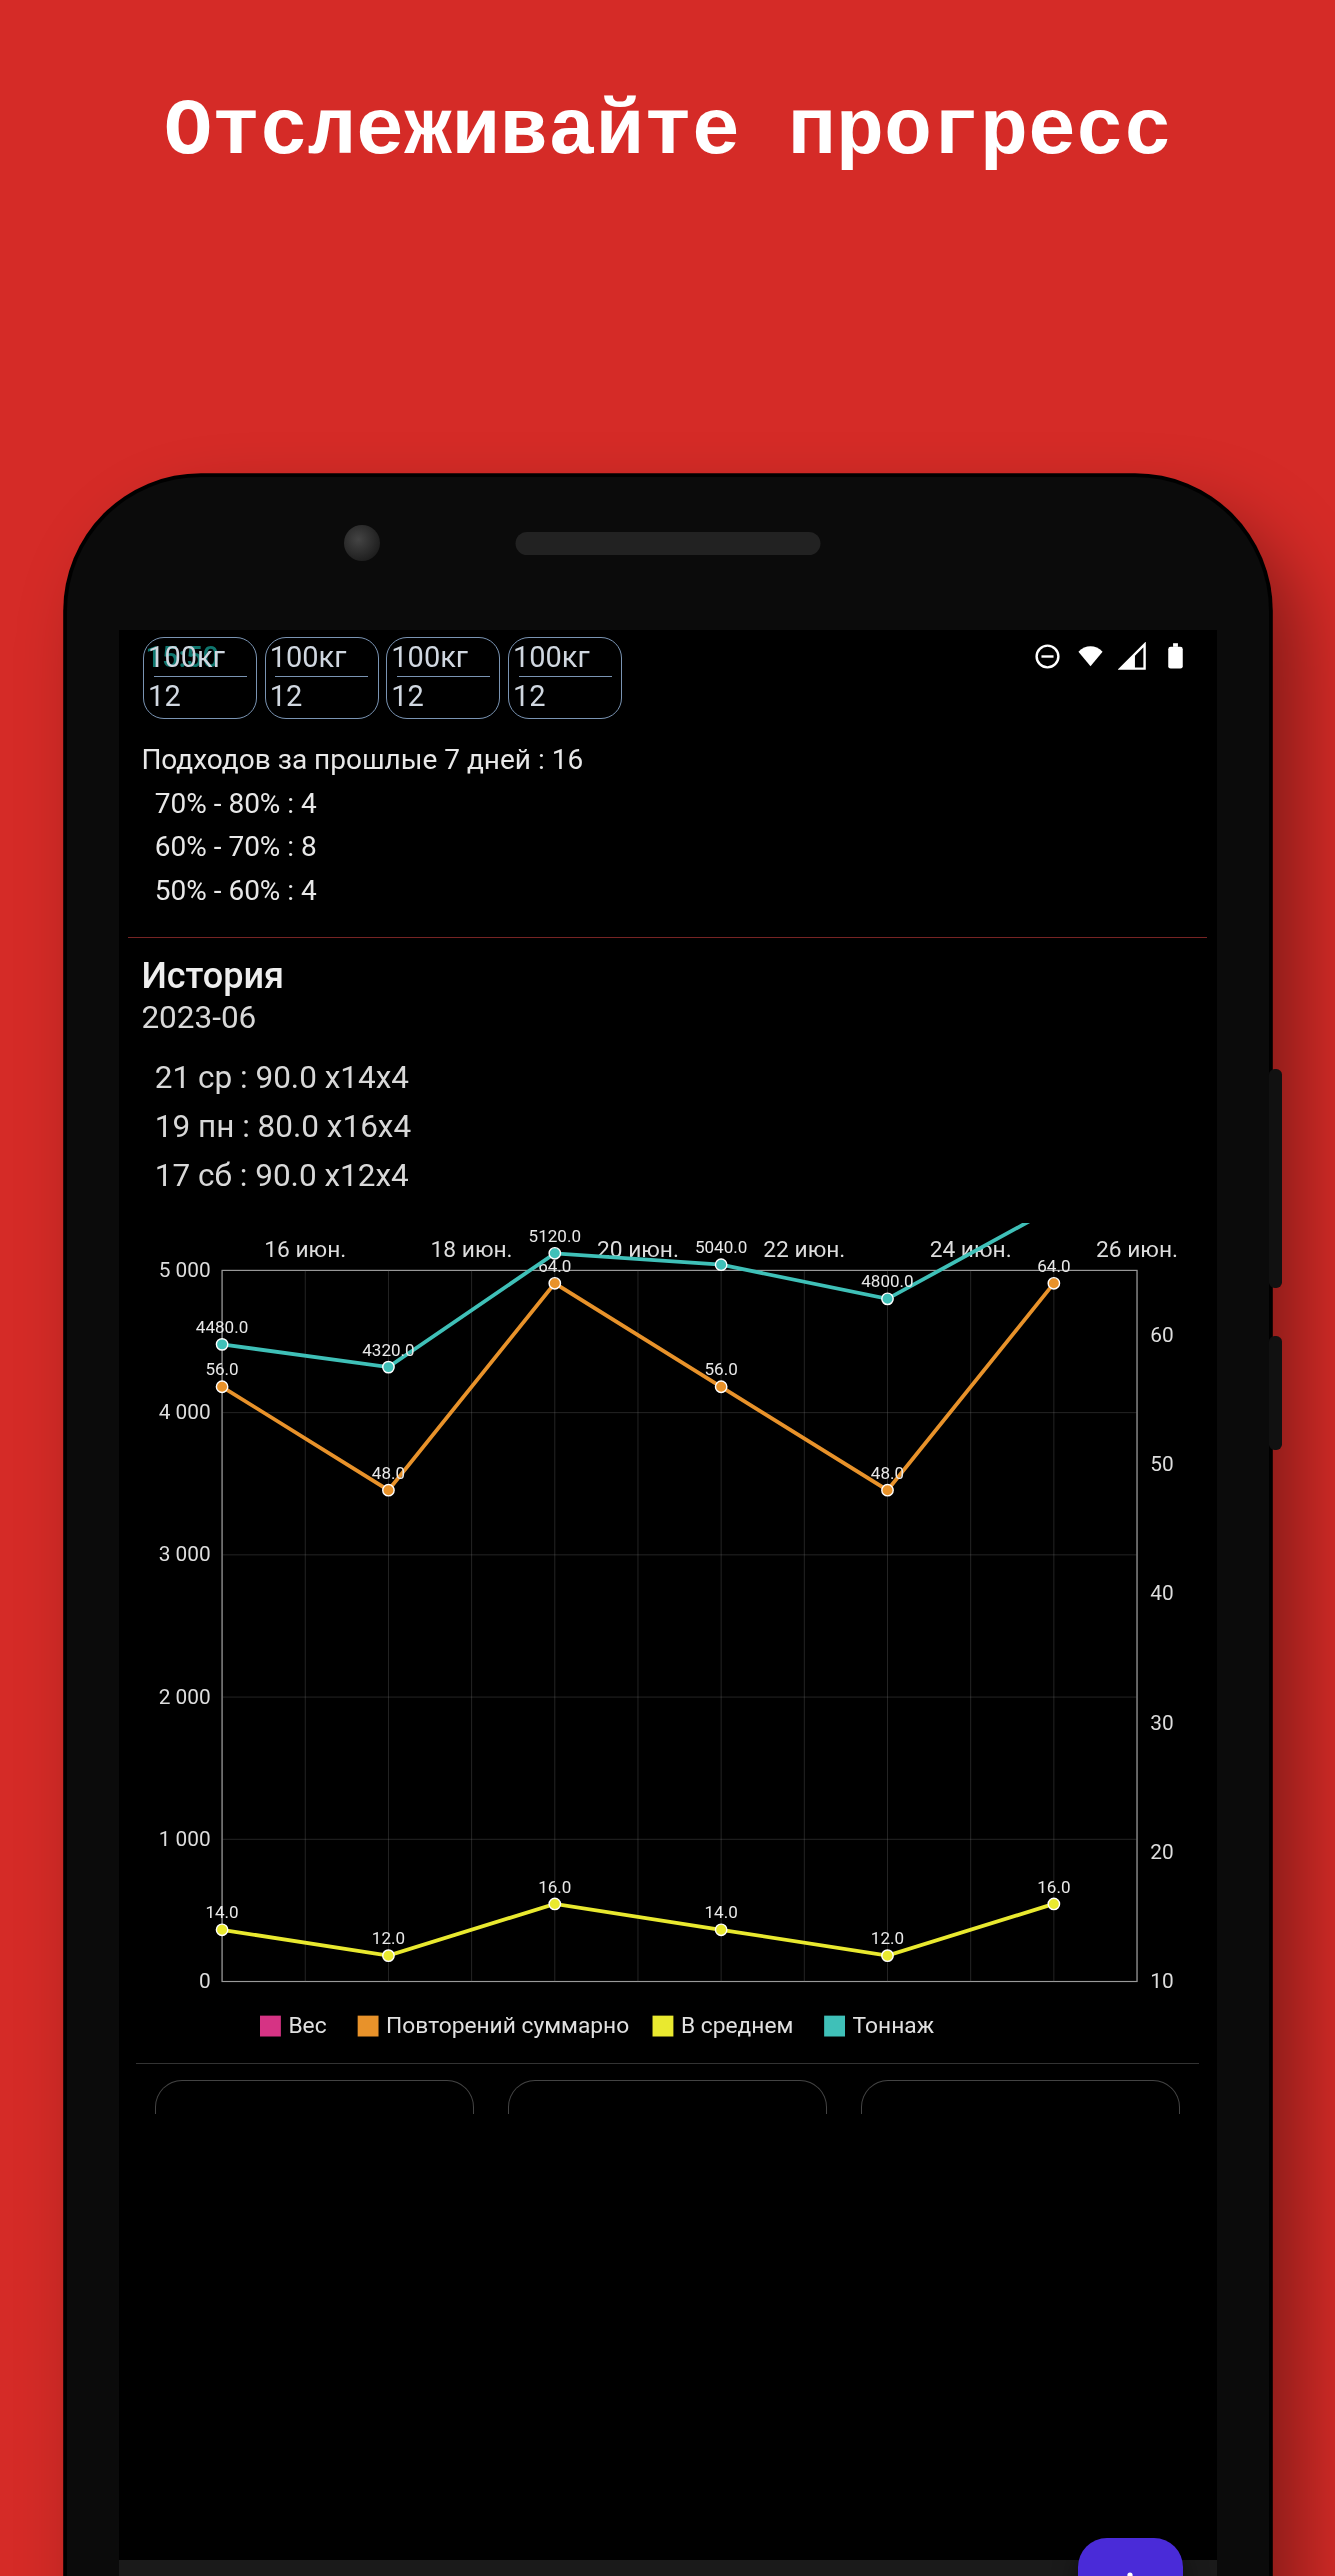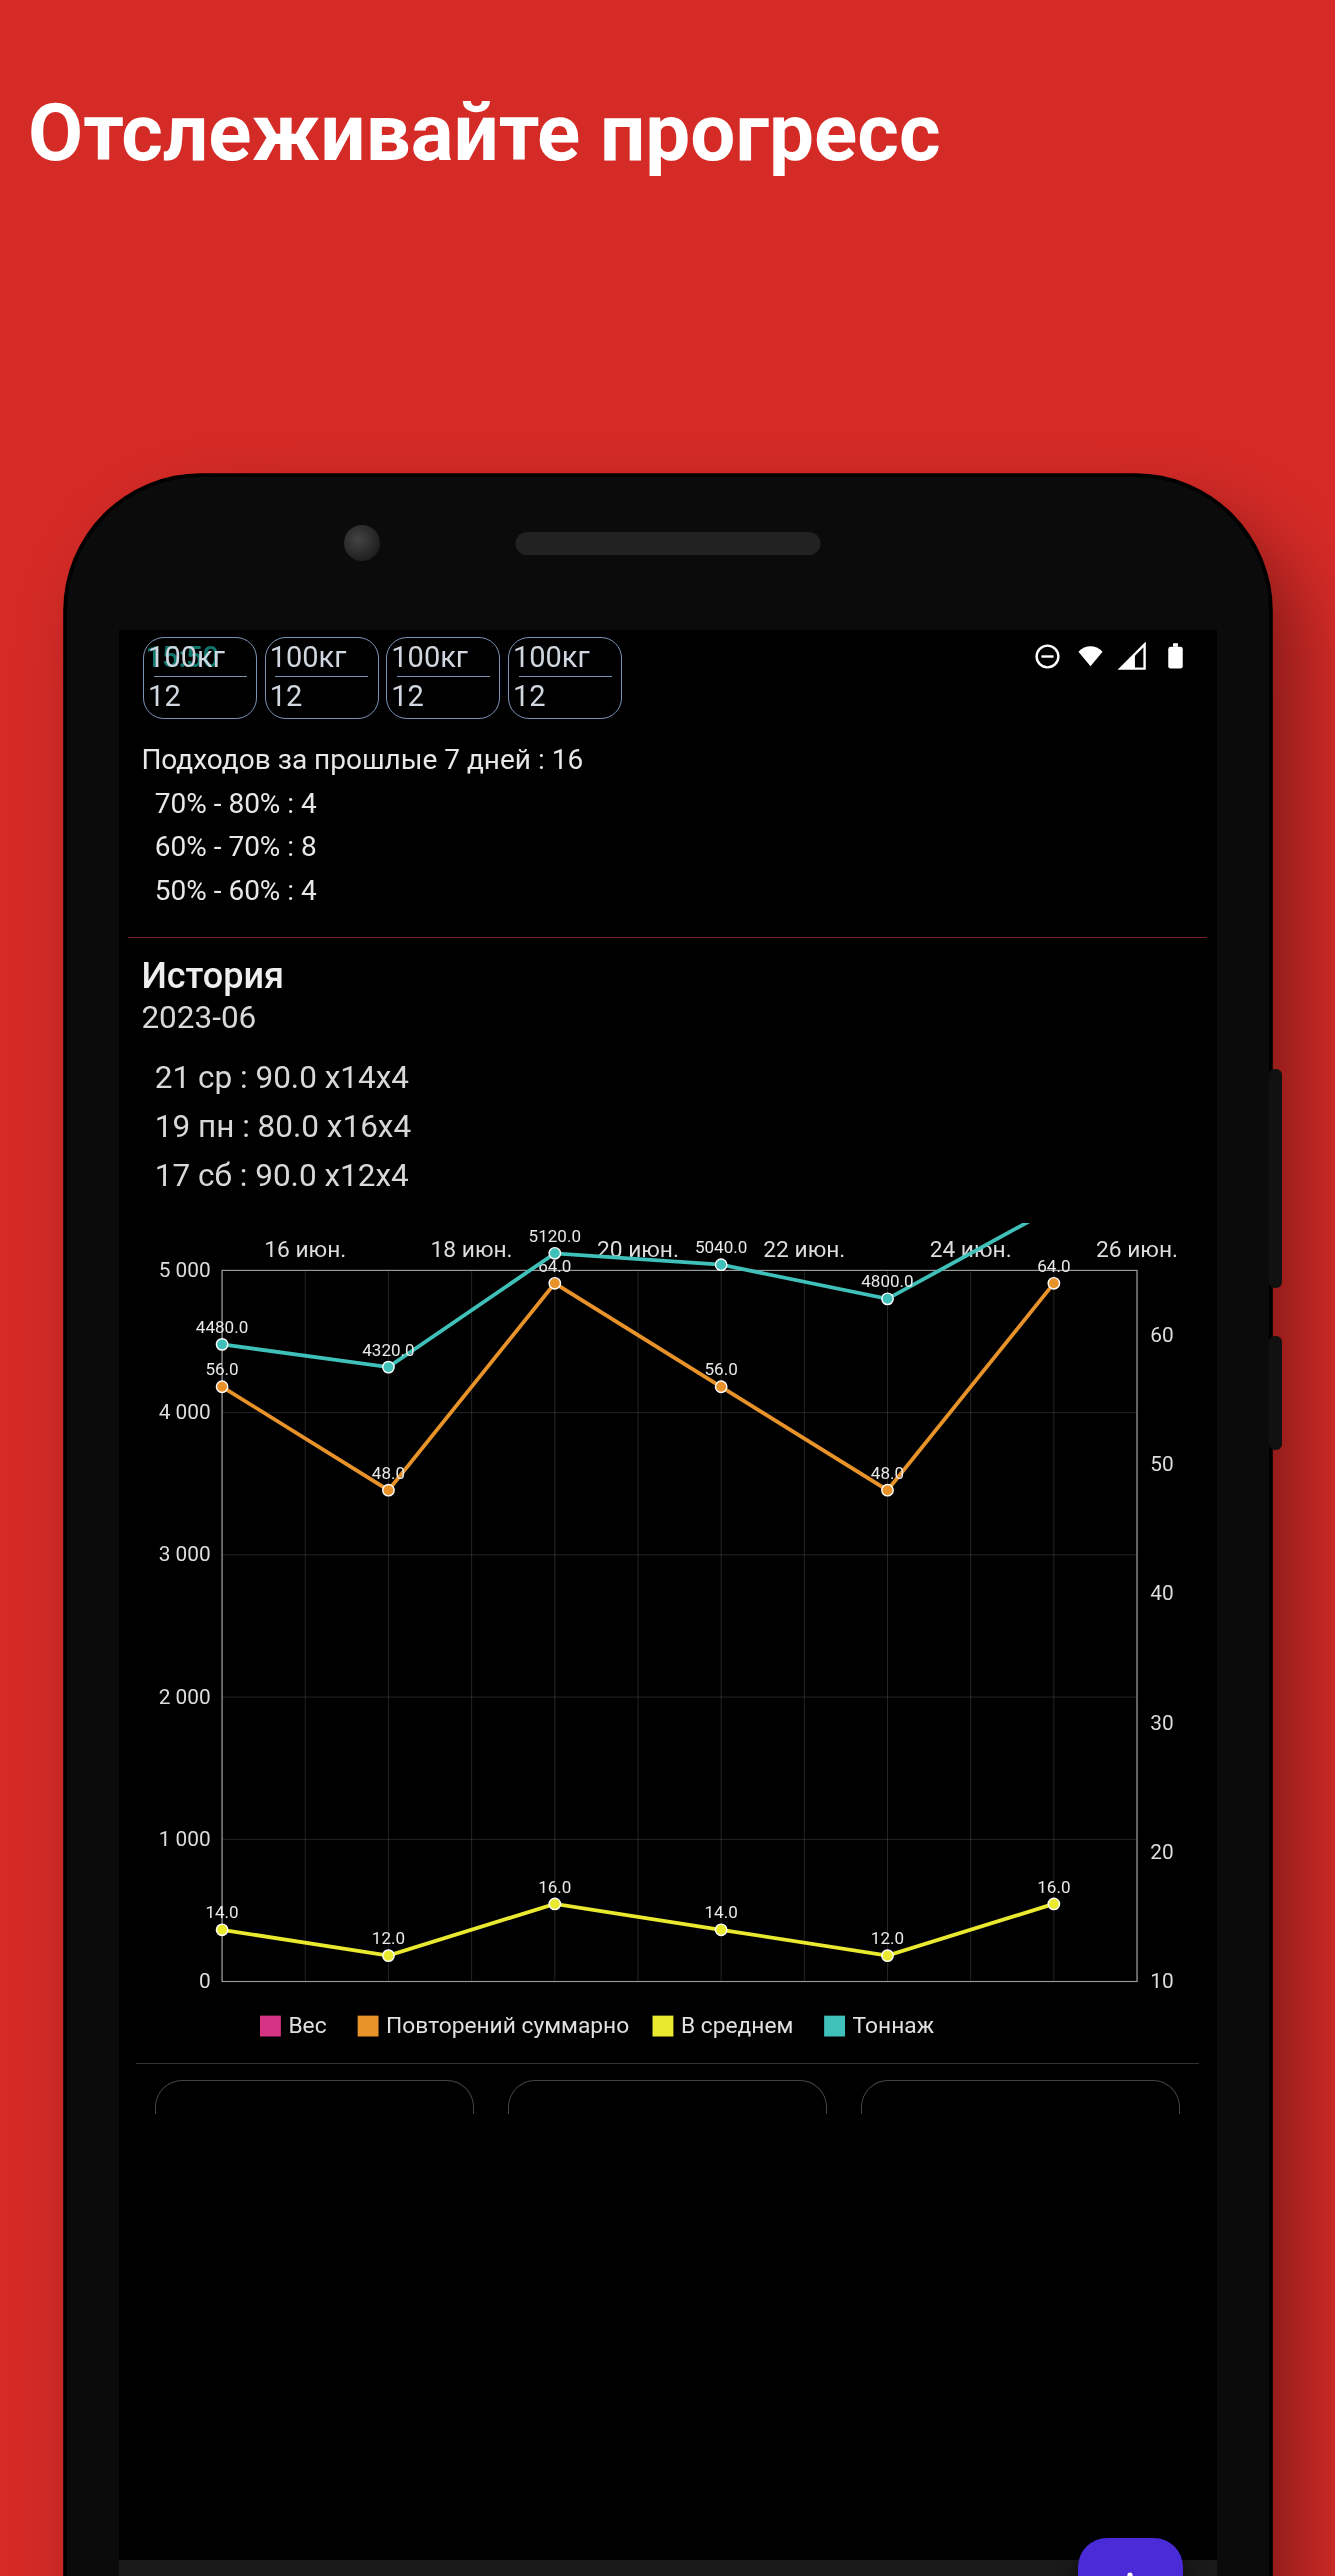--- a/index.html
+++ b/index.html
@@ -4,22 +4,23 @@
 <style>
   * { box-sizing: border-box; margin: 0; padding: 0; }
   body {
     width: 1336px; height: 2576px;
     background: #d52b27;
     font-family: Roboto, Arial, sans-serif;
     color: #fff;
     overflow: hidden;
   }
   .hero-title {
-    font-size: 80px; font-weight: 700; text-align: left;
-    padding: 86px 28px 19px;
+    font-size: 80px; font-weight: 700; text-align: center;
+    padding: 86px 38px 19px;
+    font-family: Liberation Mono, monospace;
   }
   .phone {
     position: absolute; left: 50%; transform: translateX(-50%);
     top: 477px; width: 1202px; height: 2290px;
     background: #0b0b0b;
     border-radius: 134px 134px 0 0;
     box-shadow: 0 0 0 3.8px #000, 29px 38px 76px rgba(0,0,0,.4);
   }
   .side-btn { position:absolute; right:-13.4px; width:13.4px; background:#111; border-radius:5.7px; }
   .side-btn.a { top:592px; height:219px; }

